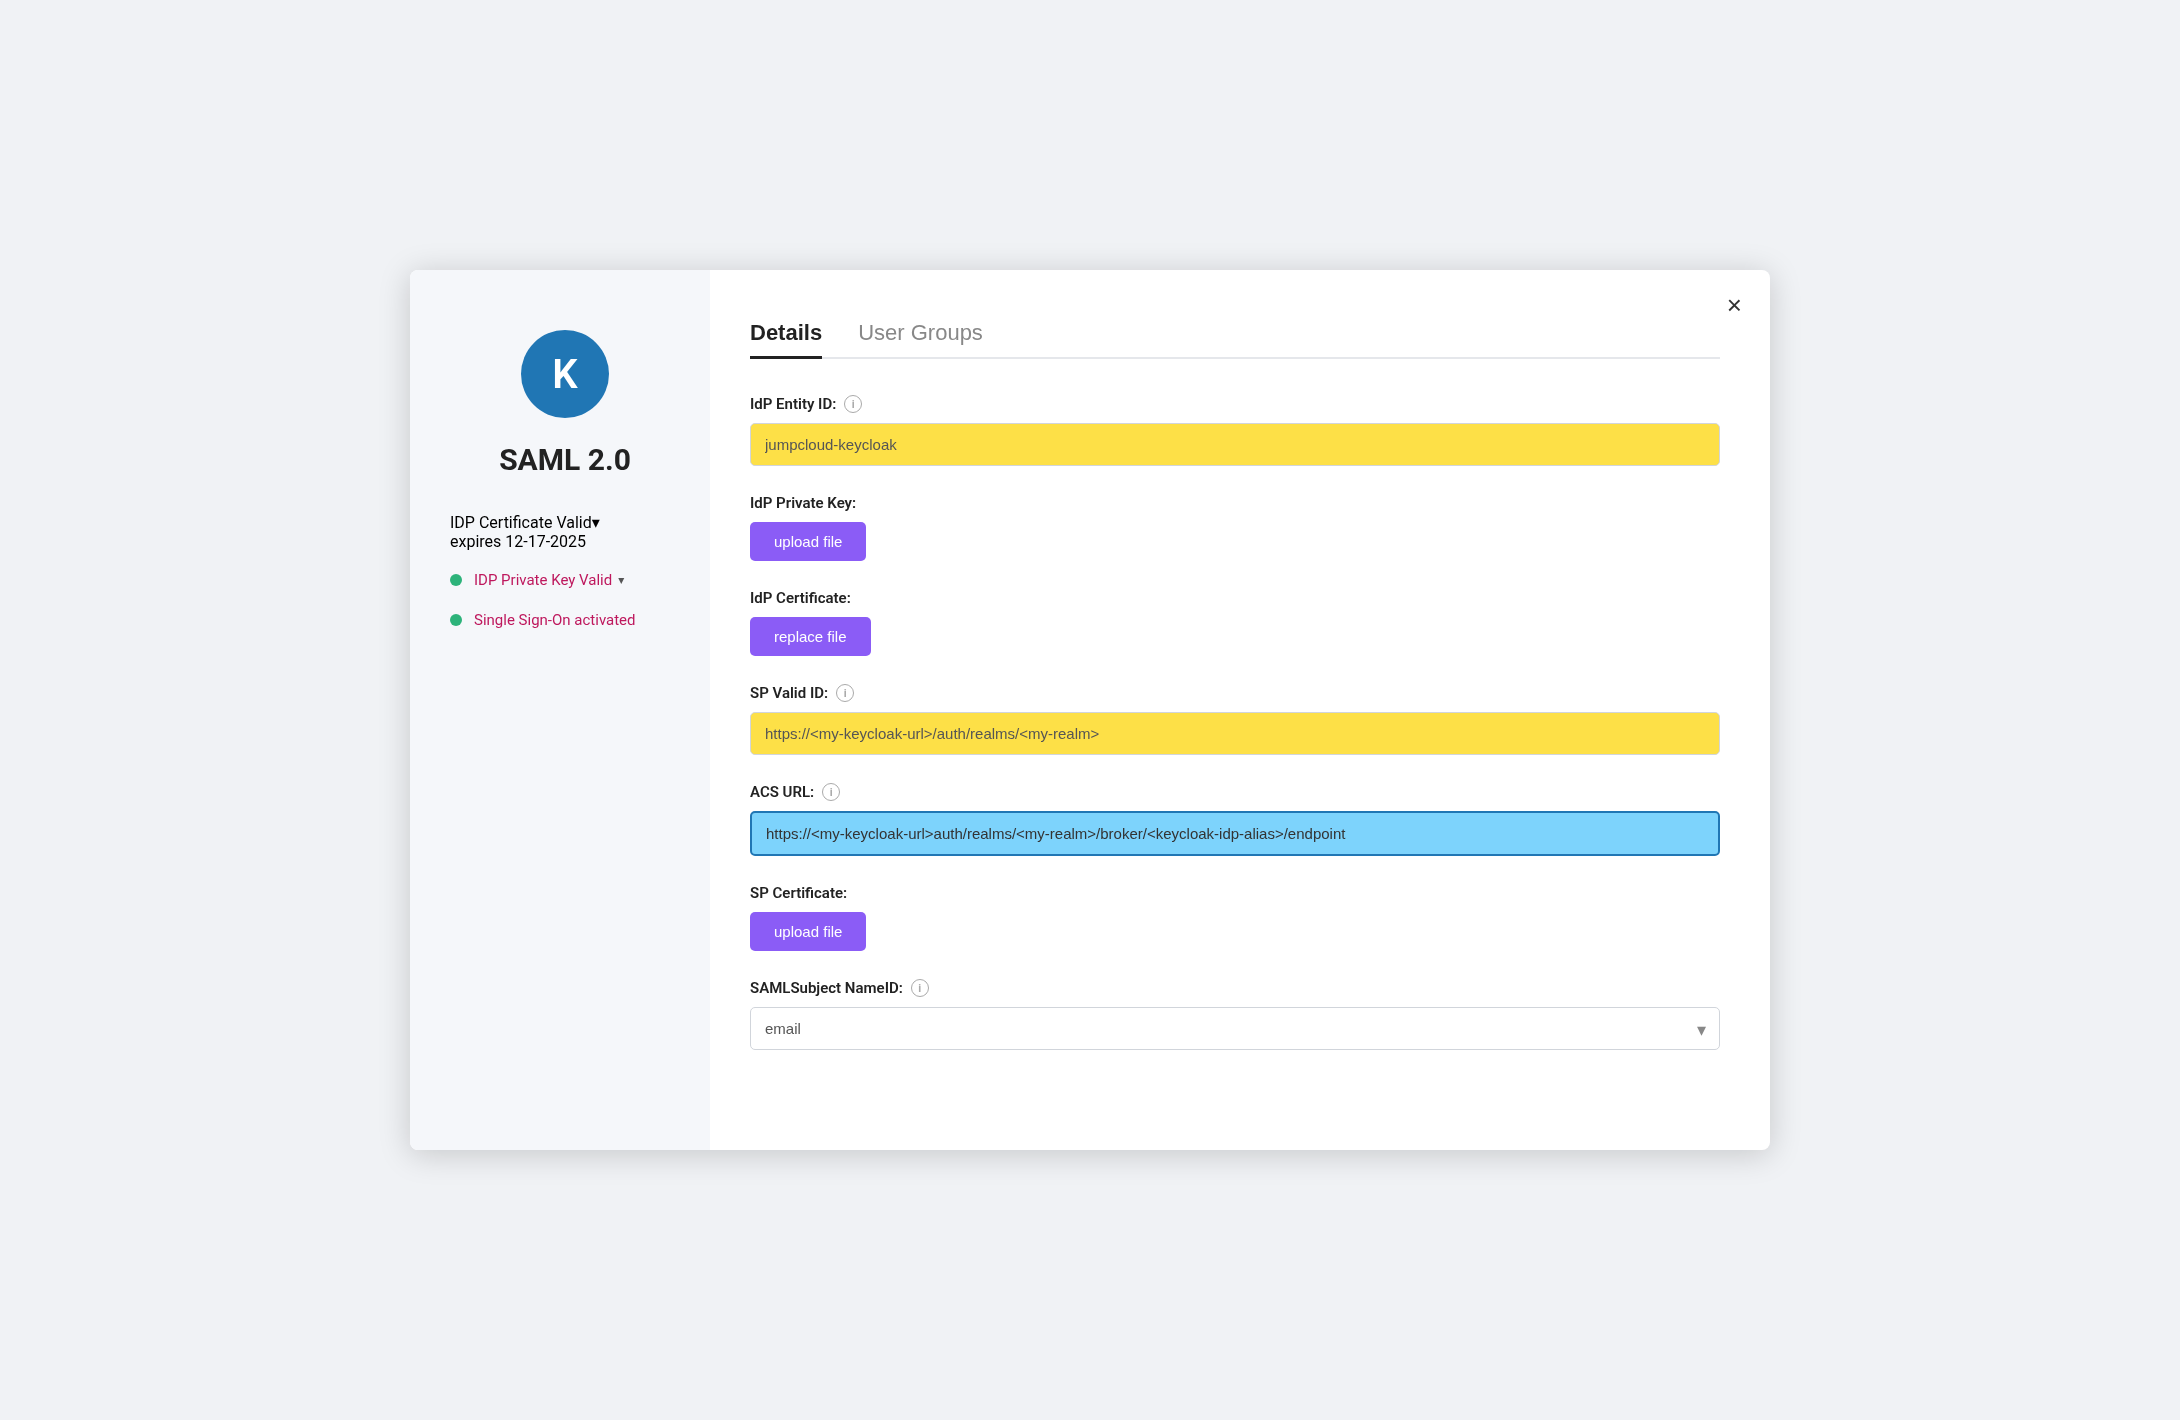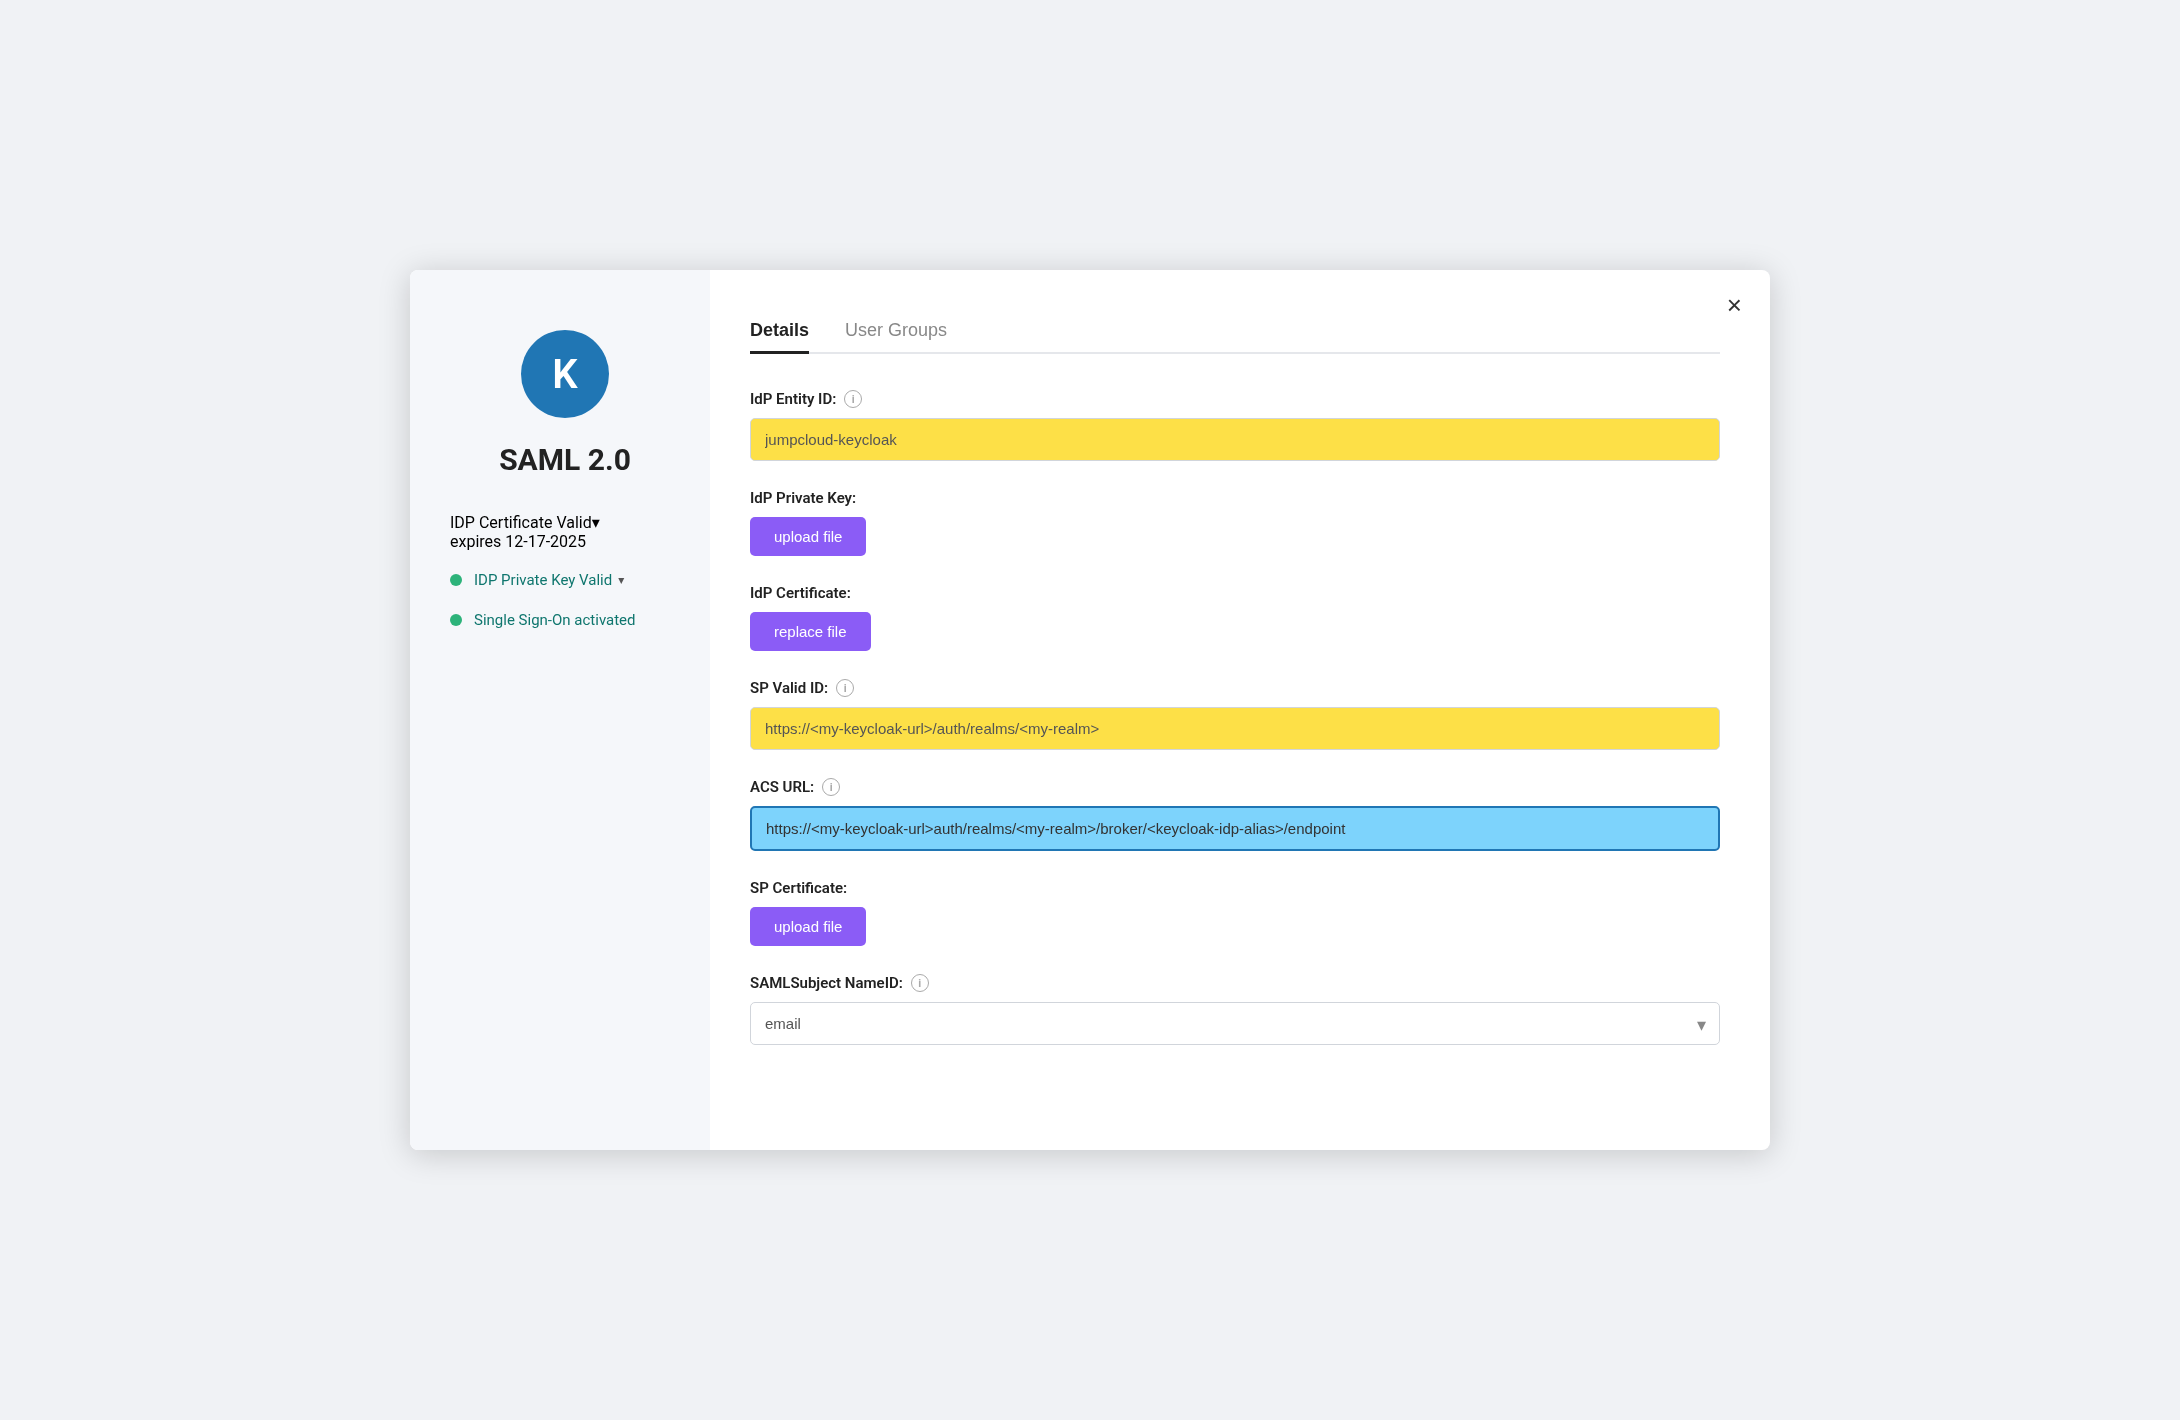--- a/index.html
+++ b/index.html
@@ -77,21 +77,21 @@
     .status-item .dot {
       width: 12px;
       height: 12px;
       border-radius: 50%;
       background: #2db37a;
       margin-right: 12px;
       flex-shrink: 0;
     }
     .status-item .label-text {
       font-size: 15px;
-      color: #0f766e;
+      color: #be185d;
     }
     .status-item .chevron {
       margin-left: 6px;
       color: #555;
       font-size: 12px;
     }
     .status-item-block {
       margin-bottom: 20px;
     }
     .status-item-block .row {
@@ -106,21 +106,21 @@
     }
     
     .tabs {
       display: flex;
       border-bottom: 2px solid #e5e7eb;
       margin-bottom: 36px;
     }
     .tab {
       padding: 10px 0;
       margin-right: 36px;
-      font-size: 18px;
+      font-size: 22px;
       font-weight: 500;
       color: #888;
       cursor: pointer;
       border-bottom: 3px solid transparent;
       margin-bottom: -2px;
       background: none;
       border-top: none;
       border-left: none;
       border-right: none;
     }

